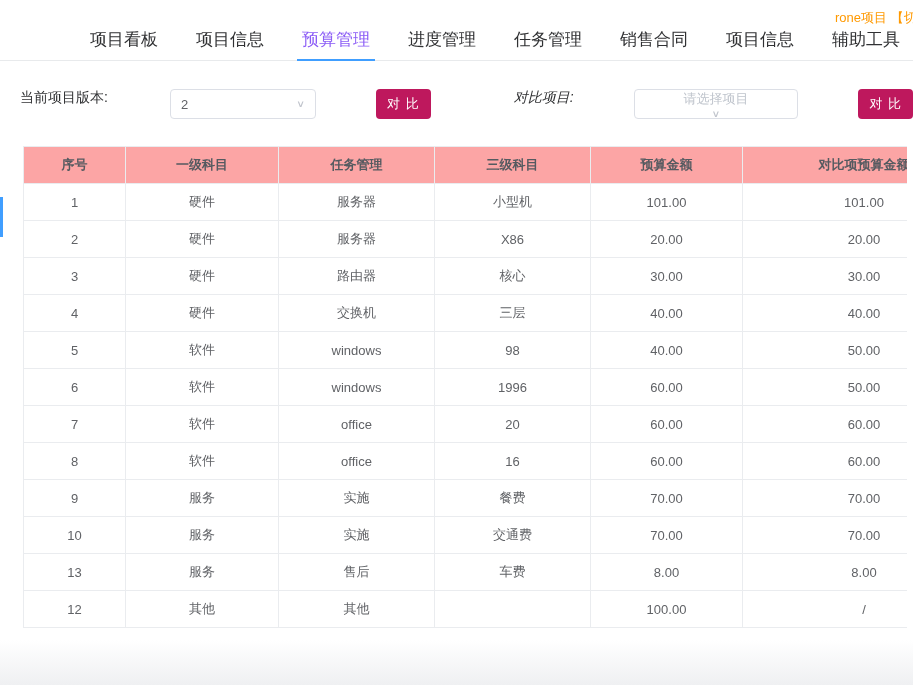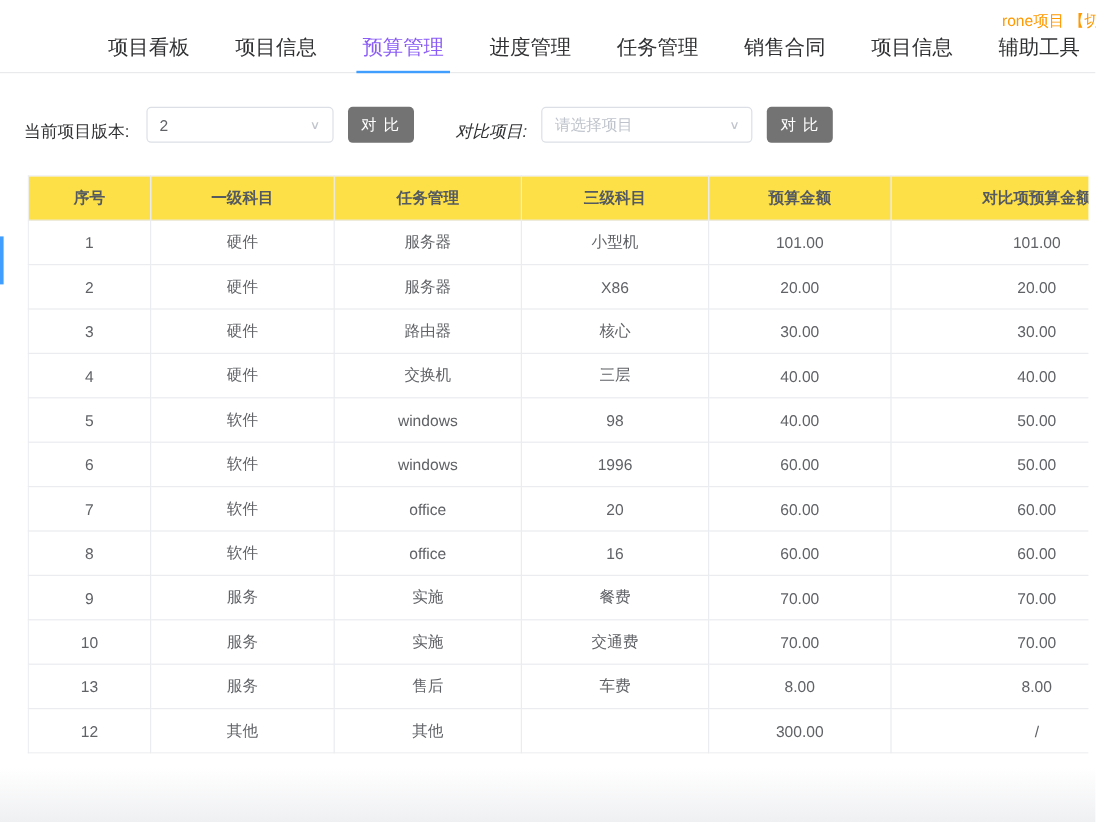--- a/index.html
+++ b/index.html
@@ -27,60 +27,60 @@
   }
   .nav-tab {
     font-size: 17px; color: #303133; padding: 0 5px 8px 5px;
     border-bottom: 2px solid transparent; margin-bottom: -1px;
     cursor: pointer; white-space: nowrap;
   }
   .nav-tab.active { color: #8b5cf6; border-bottom-color: #409eff; }
 
   
   .toolbar {
-    display: flex; align-items: flex-end;
-    margin: 28px 0 0 20px; height: 30px;
+    display: flex; align-items: flex-start;
+    margin: 28px 0 0 20px; height: 30px; gap: 48px;
   }
   .toolbar-label { font-size: 14px; color: #303133; white-space: nowrap; }
   .select {
     height: 30px; border: 1px solid #dcdfe6; border-radius: 4px;
     background: #fff; display: flex; align-items: center;
     justify-content: space-between; padding: 0 10px;
     font-size: 13px; cursor: pointer; margin-left: 14px;
   }
   .select.version { width: 156px; }
-  .select.project { width: 176px; margin-left: 12px; }
+  .select.project { width: 176px; margin-left: 12px; flex-direction: column; }
   .select .value { color: #606266; }
   .select .placeholder { color: #bfc4cc; }
   .chevron {
     color: #c0c4cc; font-size: 12px; transform: scaleY(0.8);
     line-height: 1;
   }
   .btn {
     margin-left: 12px; height: 30px; padding: 0 11px;
-    background: #737373; color: #fff; border: none; border-radius: 4px;
+    background: #be185d; color: #fff; border: none; border-radius: 4px;
     font-size: 13px; cursor: pointer; white-space: nowrap;
     font-family: inherit; letter-spacing: 1px;
   }
   .gap-label { margin-left: 35px; font-style: italic; }
 
   
   .table-wrap {
     margin: 27px 0 0 23px;
     width: 884px; overflow: hidden;
   }
   table {
     width: 962px; table-layout: fixed; border-collapse: collapse;
     font-size: 13px;
   }
   col.c0 { width: 102px; } col.c1 { width: 153px; }
   col.c2 { width: 156px; } col.c3 { width: 156px; }
   col.c4 { width: 152px; } col.c5 { width: 243px; }
   th {
-    background: #fde047; color: #555a60; font-weight: 700;
+    background: #fca5a5; color: #555a60; font-weight: 700;
     height: 37px; text-align: center;
     border: 1px solid #eaecef;
   }
   td {
     color: #606266; height: 37px; text-align: center;
     border: 1px solid #eaecef; background: #fff;
   }
 
   
   .side-handle {
@@ -240,21 +240,21 @@
           <td>售后</td>
           <td>车费</td>
           <td>8.00</td>
           <td>8.00</td>
         </tr>
         <tr>
           <td>12</td>
           <td>其他</td>
           <td>其他</td>
           <td></td>
-          <td>300.00</td>
+          <td>100.00</td>
           <td>/</td>
         </tr>
       </tbody>
   </table>
 </div>
 
 <div class="side-handle"></div>
 <div class="bottom-fade"></div>
 
 </body></html>

